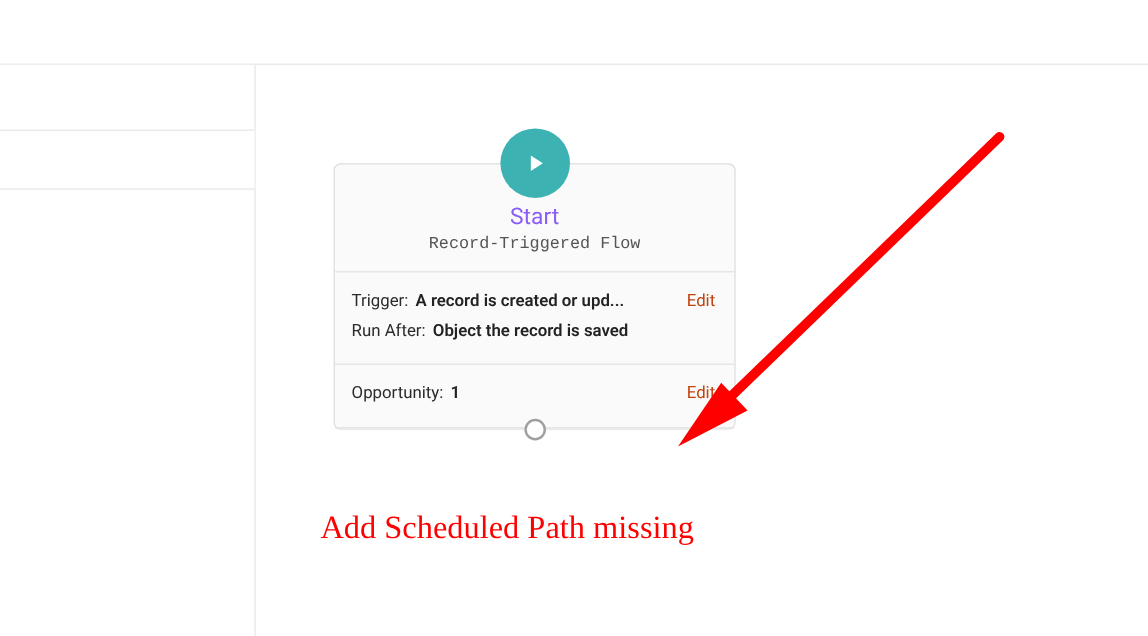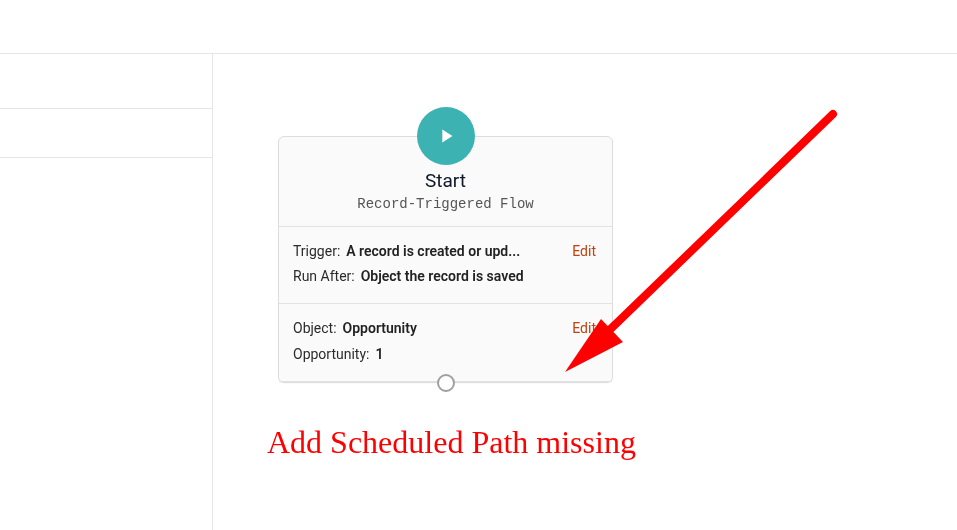--- a/index.html
+++ b/index.html
@@ -75,21 +75,21 @@
   }
   .play-circle svg { display: block; }
 
   .card-header {
     padding: 32px 16px 14px 16px;
     border-bottom: 1px solid #e2e2e2;
     text-align: center;
   }
   .card-title {
     font-size: 19px;
-    color: #0f172a;
+    color: #8b5cf6;
     margin-bottom: 4px;
   }
   .card-subtitle {
     font-size: 14px;
     color: #555;
     font-family: Liberation Mono, monospace;
   }
 
   .card-section {
     padding: 12px 14px 14px 14px;
@@ -140,21 +140,21 @@
     top: 40px;
     pointer-events: none;
   }
 
   .annotation-text {
     position: absolute;
     left: 54px;
     top: 370px;
     color: #ff0000;
     font-family: "Times New Roman", Times, serif;
-    font-size: 32px;
+    font-size: 27px;
   }
 </style>
 </head>
 <body>
 
 <div class="top-border"></div>
 
 <div class="sidebar">
   <div class="sidebar-item"></div>
 </div>
@@ -184,24 +184,20 @@
       </div>
       <div class="section-row">
         <span class="row-label">Run After:</span>
         <span class="row-value">Object the record is saved</span>
       </div>
     </div>
 
     <div class="card-section">
       <span class="edit-link">Edit</span>
       <div class="section-row">
-        <span class="row-label">Object:</span>
-        <span class="row-value">Opportunity</span>
-      </div>
-      <div class="section-row">
         <span class="row-label">Opportunity:</span>
         <span class="row-value">1</span>
       </div>
     </div>
 
     <div class="connector-circle"></div>
   </div>
 
   <svg class="annotation-arrow" width="300" height="280" viewBox="0 0 300 280">
     <line x1="280" y1="20" x2="40" y2="252" stroke="#ff0000" stroke-width="8" stroke-linecap="round"></line>

